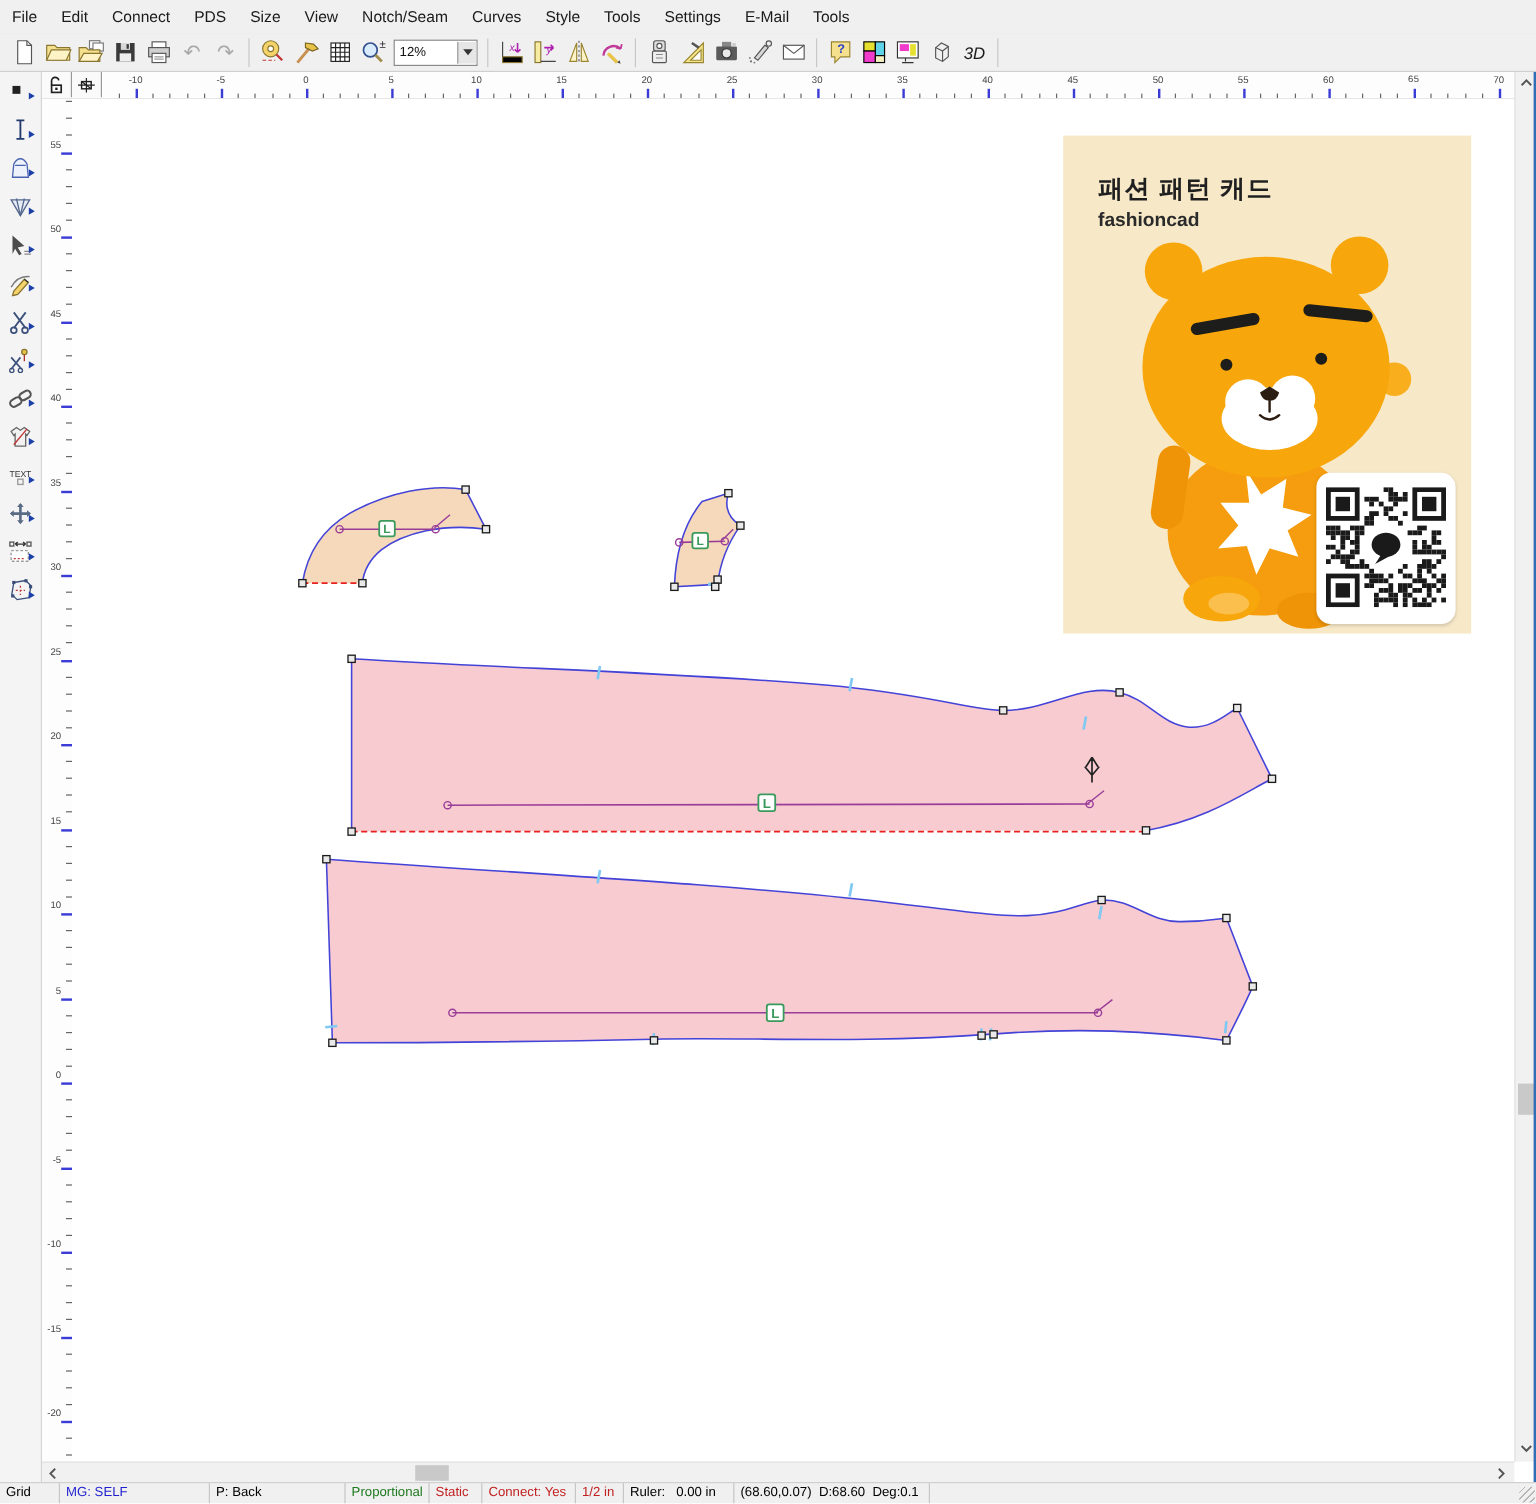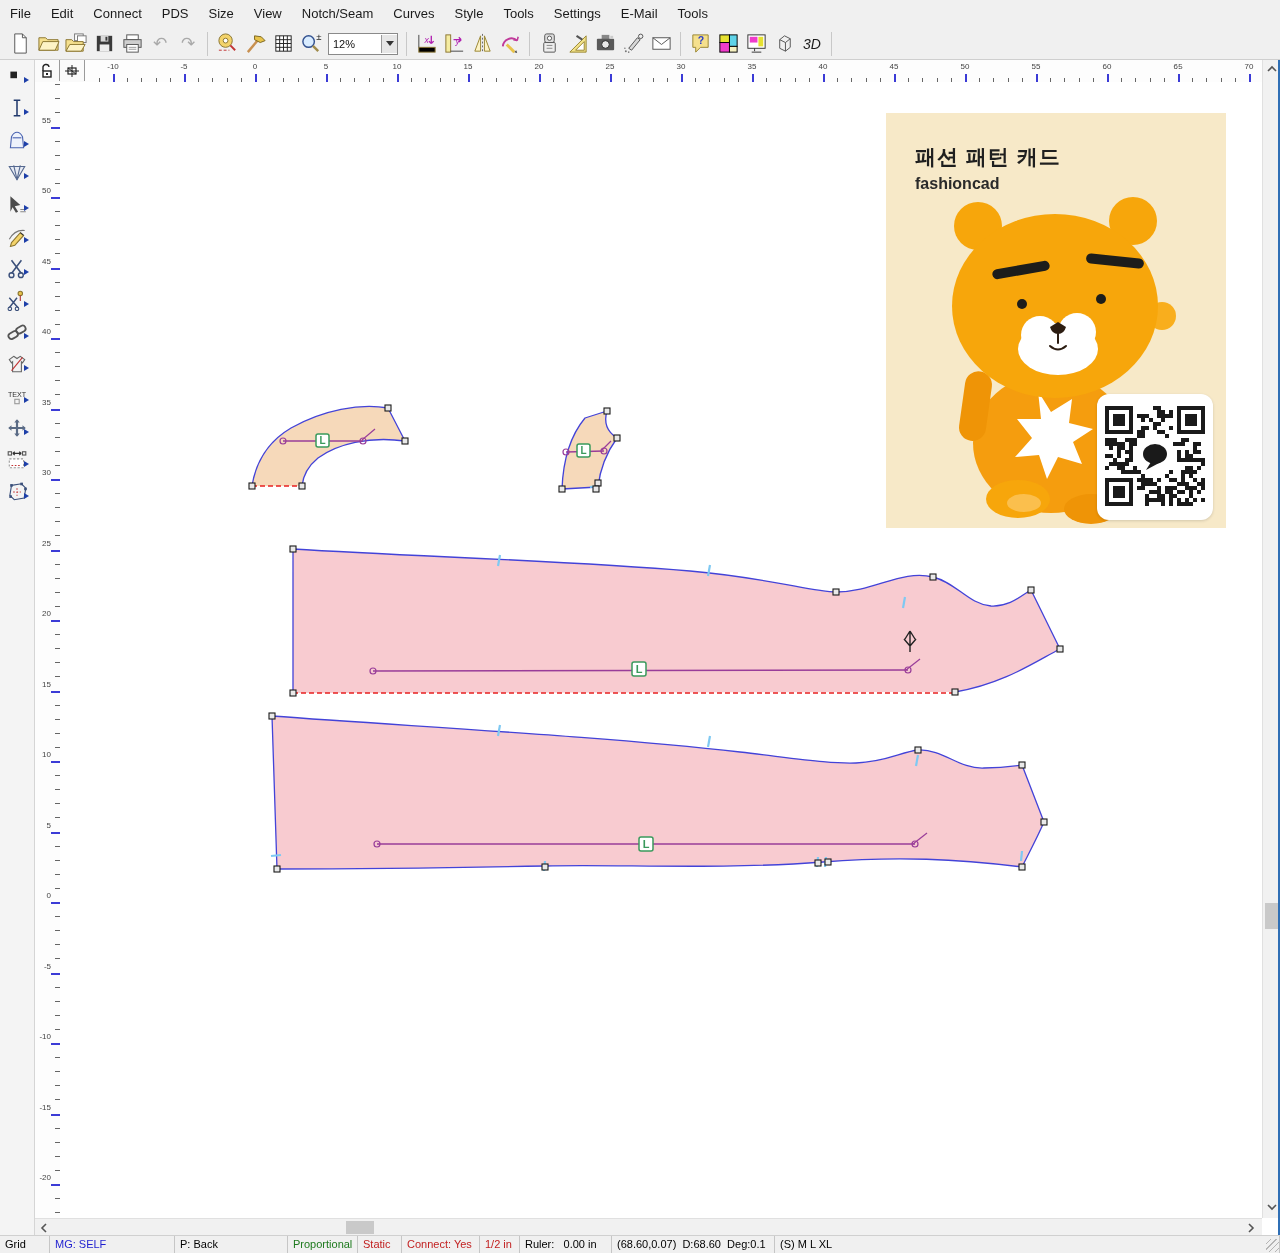--- a/index.html
+++ b/index.html
@@ -68,21 +68,21 @@
   
   #vscroll{position:absolute;left:1262px;top:60px;width:18px;height:1158px;background:#f1f1f1;border-left:1px solid #e0e0e0;box-sizing:border-box;}
   #vthumb{position:absolute;left:2px;top:843px;width:14px;height:26px;background:#c9c9c9;}
   #hscroll{position:absolute;left:35px;top:1218px;width:1227px;height:17px;background:#f1f1f1;border-top:1px solid #e0e0e0;box-sizing:border-box;}
   #hthumb{position:absolute;left:311px;top:2px;width:28px;height:13px;background:#c9c9c9;}
   .sarrow{position:absolute;color:#505050;font-size:11px;font-weight:bold;}
   #winborder{position:absolute;right:0;top:60px;width:2px;height:1193px;background:#2f6fb5;}
 
   
   #statusbar{position:absolute;left:0;top:1235px;width:1280px;height:18px;background:#f0f0f0;
-             border-top:1px solid #d0d0d0;display:flex;box-sizing:border-box;font-size:11px;align-items:flex-end;}
+             border-top:1px solid #d0d0d0;display:flex;box-sizing:border-box;font-size:11px;}
   .seg{height:17px;line-height:16px;padding-left:5px;box-sizing:border-box;border-right:1px solid #c6c6c6;
        white-space:pre;overflow:hidden;flex:0 0 auto;}
   #grip{position:absolute;right:1px;bottom:1px;width:13px;height:13px;
         background:repeating-linear-gradient(135deg,transparent 0 3px,#b5b5b5 3px 4px);}
 </style>
 </head>
 <body>
 
 <div id="app">
 

